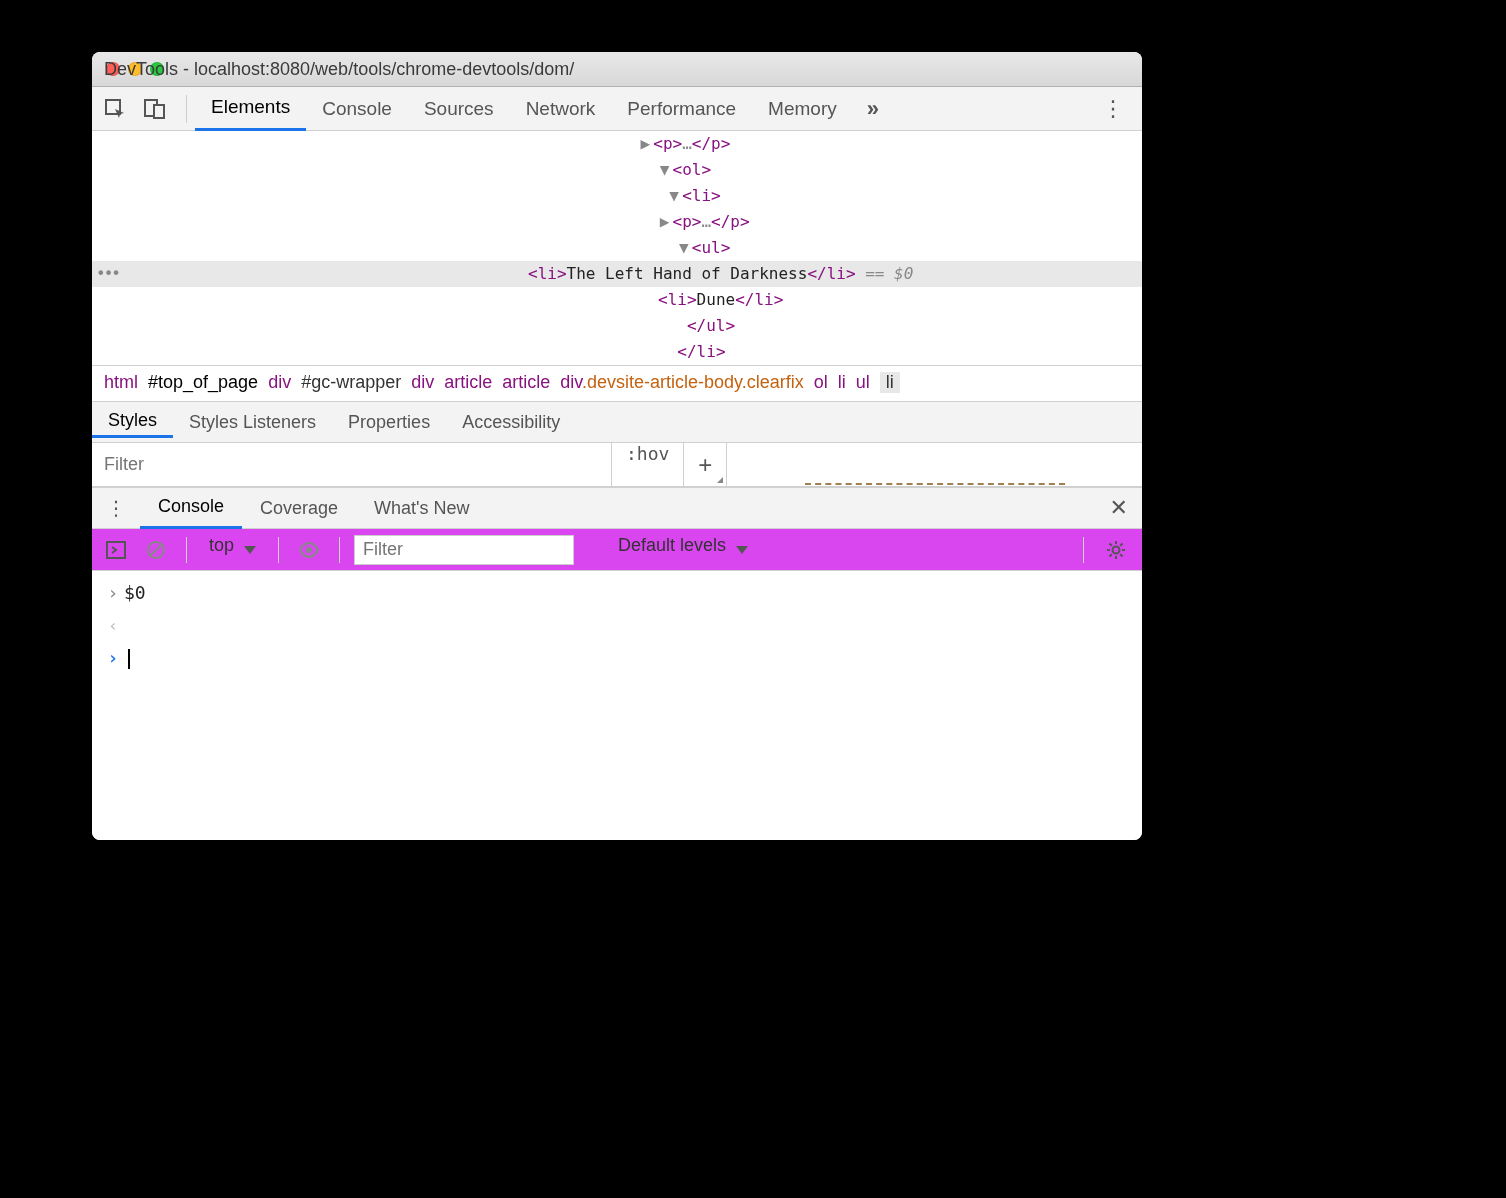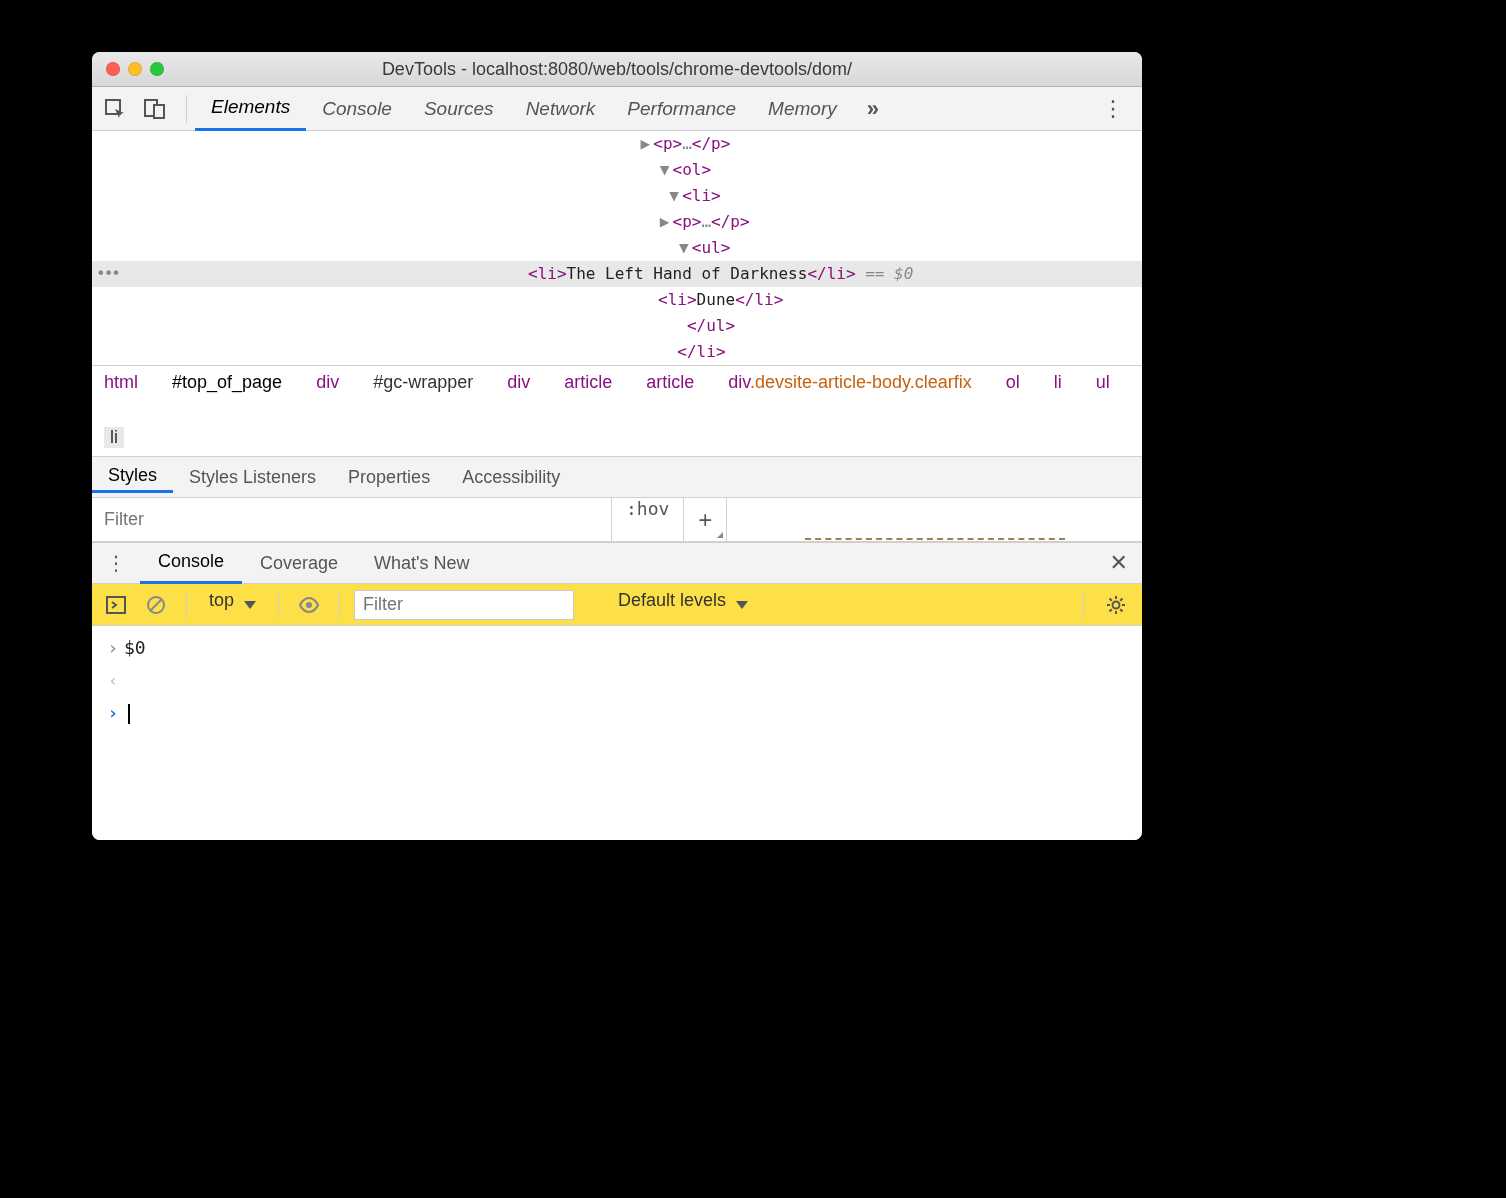--- a/index.html
+++ b/index.html
@@ -38,22 +38,21 @@
     padding-left: 14px;
   }
   .traffic span {
     width: 14px; height: 14px; border-radius: 50%;
   }
   .t-close { background: #ff5f57; box-shadow: inset 0 0 0 1px rgba(0,0,0,0.1); }
   .t-min   { background: #ffbd2e; box-shadow: inset 0 0 0 1px rgba(0,0,0,0.1); }
   .t-max   { background: #28c940; box-shadow: inset 0 0 0 1px rgba(0,0,0,0.1); }
   .title {
     position: absolute;
-    left: 0; right: 0;
-    text-align: center;
+    left: 12px; right: 0;
     font-size: 18px;
     color: #3a3a3a;
     pointer-events: none;
   }
   .tabbar {
     height: 44px;
     background: #f3f3f3;
     border-bottom: 1px solid #d0d0d0;
     display: flex;
     align-items: center;
@@ -70,21 +69,20 @@
   .tabbar .sep {
     width: 1px; height: 28px; background: #d0d0d0; margin: 0 8px;
   }
   .tabbar .tab {
     padding: 0 16px;
     height: 44px;
     display: flex;
     align-items: center;
     color: #555;
     cursor: default;
-    font-style: italic;
   }
   .tabbar .tab.active {
     color: #000;
     border-bottom: 3px solid #1a73e8;
   }
   .tabbar .more {
     font-weight: bold;
     font-size: 22px;
     padding: 0 14px;
   }
@@ -118,21 +116,21 @@
   }
   .dom-row .dollar { color: #888; font-style: italic; }
 
   .breadcrumb {
     border-top: 1px solid #d0d0d0;
     padding: 6px 12px 8px;
     font-size: 18px;
     font-family: -apple-system, BlinkMacSystemFont, sans-serif;
     display: flex;
     flex-wrap: wrap;
-    gap: 34px;
+    gap: 10px;
     color: #881280;
   }
   .breadcrumb .bc { color: #881280; }
   .breadcrumb .bc.orange { color: #e65100; }
   .breadcrumb .bc.last {
     background: #e8e8e8;
     color: #333;
     padding: 0 6px;
   }
 
@@ -198,21 +196,21 @@
     display:flex; align-items:center; font-size:18px; color:#555;
   }
   .drawer-tabs .menu-dots { padding: 0 14px; font-size:20px; }
   .drawer-tabs .dtab { padding: 0 18px; height:42px; display:flex; align-items:center; }
   .drawer-tabs .dtab.active { color:#000; border-bottom:3px solid #1a73e8; }
   .drawer-tabs .spacer { flex:1; }
   .drawer-tabs .close { padding: 0 14px; font-size:22px; color:#555; }
 
   .console-toolbar {
     height: 42px;
-    background: #fde047;
+    background: #d946ef;
     border-bottom: 1px solid #d0d0d0;
     display:flex; align-items:center; font-size:18px; color:#555;
     gap: 8px; padding: 0 8px;
   }
   .console-toolbar .cbtn { width:32px; height:32px; display:flex; align-items:center; justify-content:center; }
   .console-toolbar .vsep { width:1px; height:26px; background:#d0d0d0; margin:0 6px; }
   .console-toolbar select, .console-toolbar .select-like {
     border:none; background:transparent; font-size:18px; color:#333;
     padding: 0 30px 0 8px; height:30px;
     position:relative;

